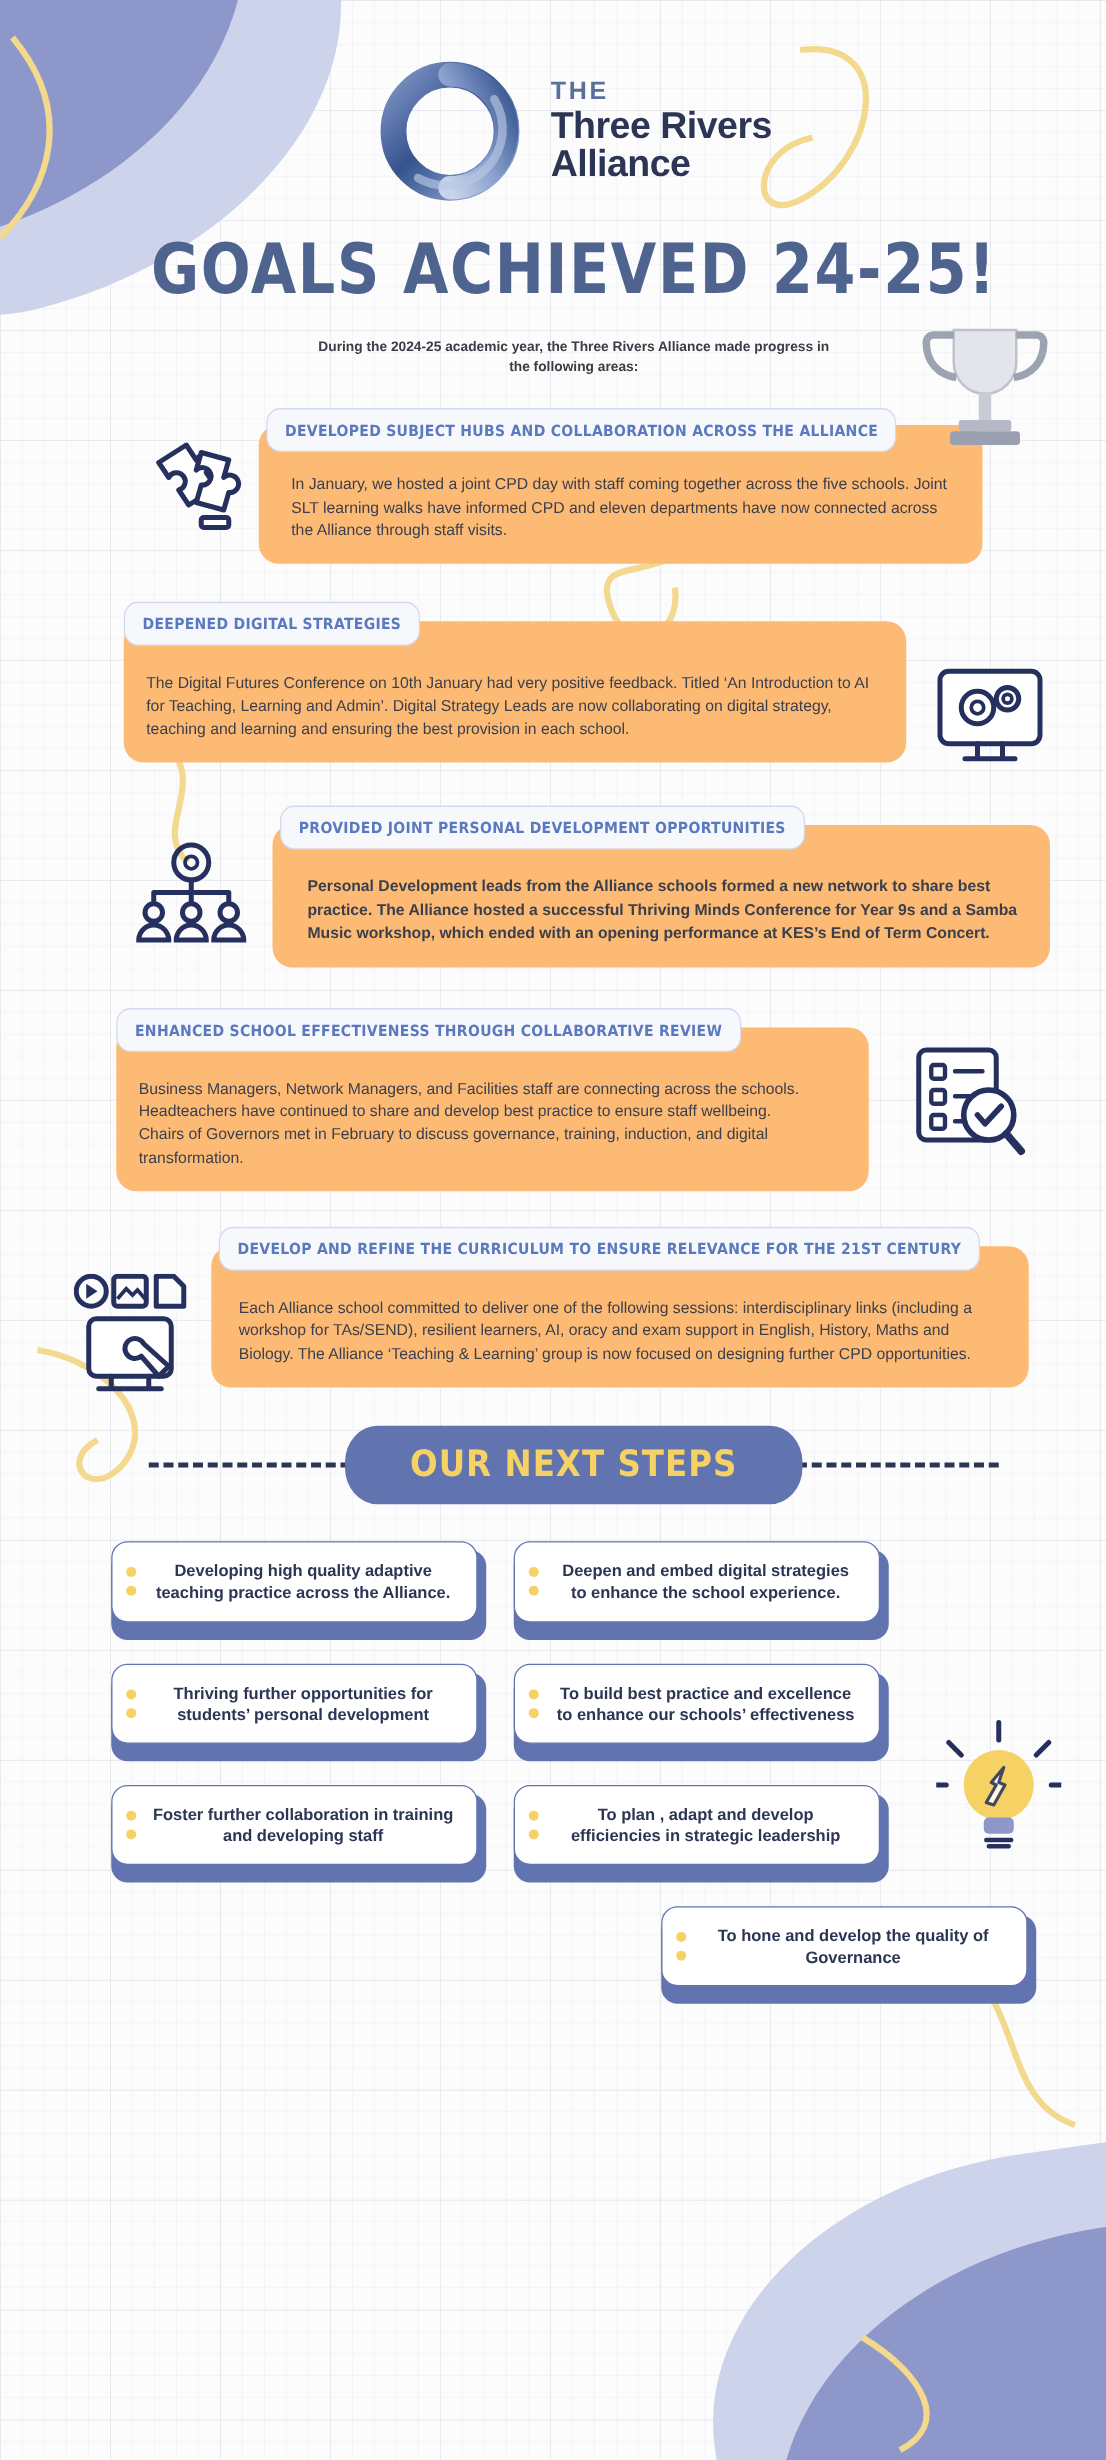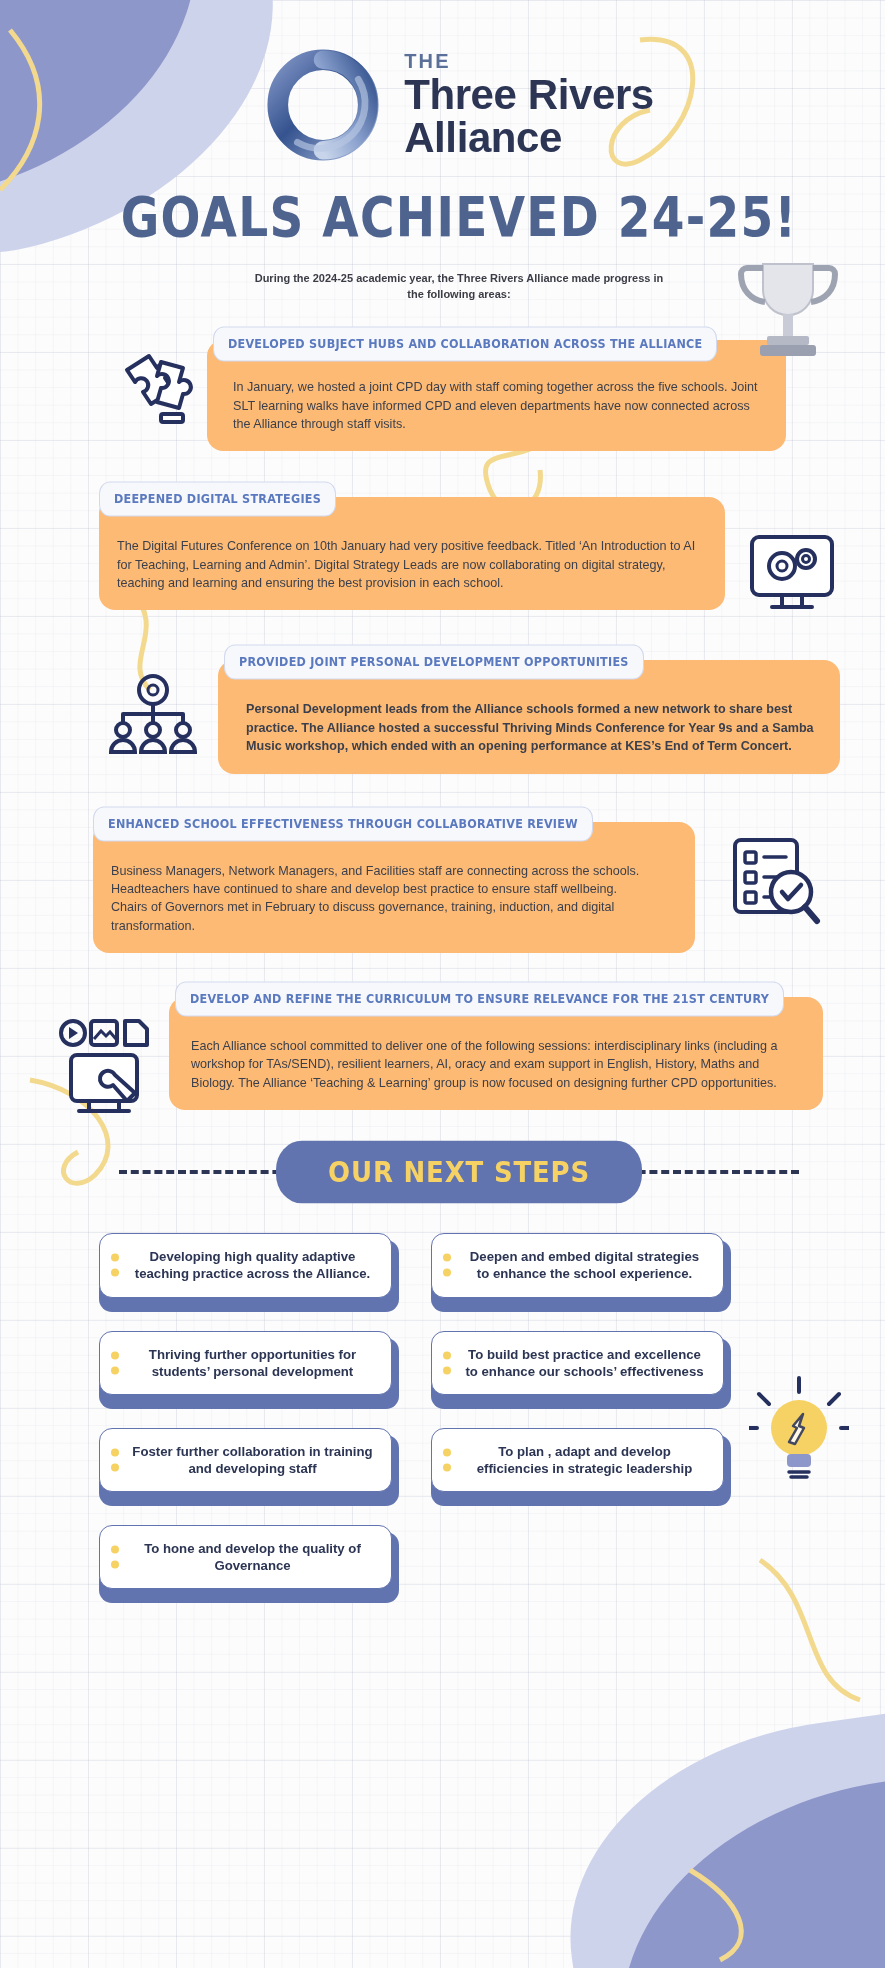--- a/index.html
+++ b/index.html
@@ -52,21 +52,21 @@
   .logo-row {
     display: flex; align-items: center; justify-content: center;
     gap: 22px; padding-top: 46px;
   }
   .logo-mark { width: 118px; height: 118px; flex: none; }
   .logo-text .the {
     font-size: 20px; letter-spacing: 2.2px; font-weight: 700; color: #5b7099;
     line-height: 1;
   }
   .logo-text .name {
-    font-size: 42px; font-weight: 700; color: #2c3553; line-height: 1.02;
+    font-size: 30px; font-weight: 700; color: #2c3553; line-height: 1.02;
     letter-spacing: -.4px; margin-top: 3px;
   }
 
   .main-title {
     text-align: center; margin-top: 20px;
     font-size: 47px; font-weight: 700; letter-spacing: 1.3px;
     color: #4f638f; font-family: "DejaVu Sans", sans-serif;
     transform: scaleY(1.18); transform-origin: center top;
   }
 
@@ -134,25 +134,25 @@
     background: #6274b0; border-radius: 26px;
     padding: 13px 52px; position: relative; z-index: 3;
     font-size: 26px; font-weight: 700; letter-spacing: .8px;
     color: #f5d263; font-family: "DejaVu Sans", sans-serif;
     transform: scaleY(1.12);
   }
 
   
   .cards { margin: 40px 56px 0; }
   .card-row { display: flex; gap: 22px; margin-bottom: 26px; }
-  .card-row.single { justify-content: flex-start; }
+  .card-row.single { justify-content: flex-end; }
   .card {
     position: relative; flex: 1; max-width: 300px;
     background: #6274b0; border-radius: 13px;
-    padding-left: 7px; padding-bottom: 7px; margin-left: 10px;
+    padding-left: 7px; padding-bottom: 7px;
   }
   .card-inner {
     background: #ffffff; border: 1.6px solid #6274b0; border-radius: 13px;
     padding: 14px 16px 14px 30px; position: relative;
     transform: translate(-7px, -7px);
     min-height: 60px; display: flex; align-items: center; justify-content: center;
     text-align: center;
     font-size: 13.2px; font-weight: 700; line-height: 1.3; color: #2c3553;
   }
   .dots {

